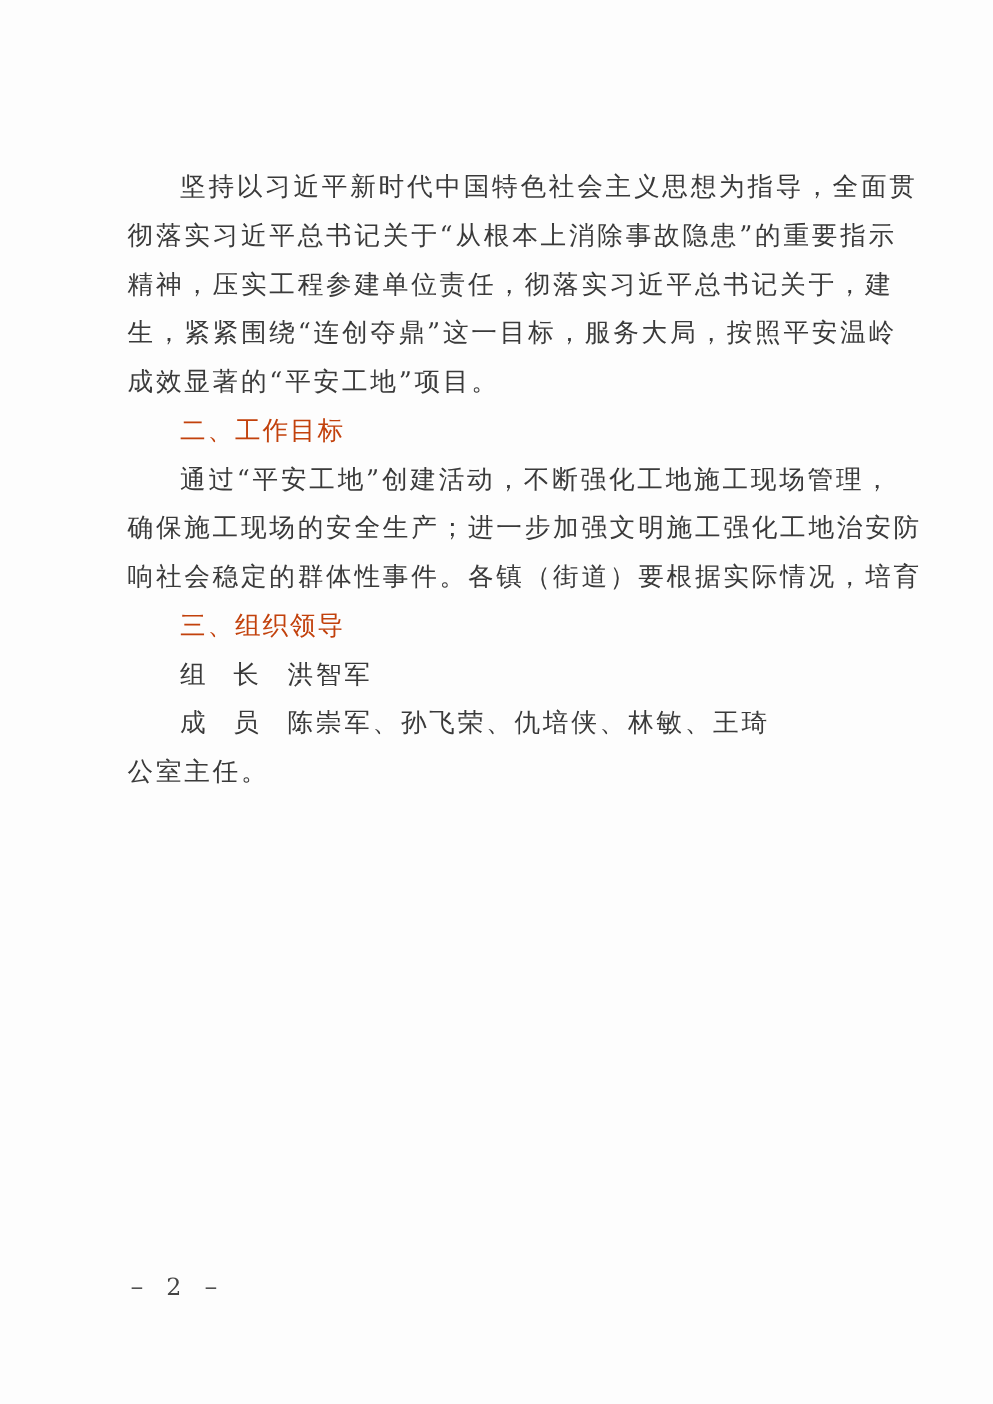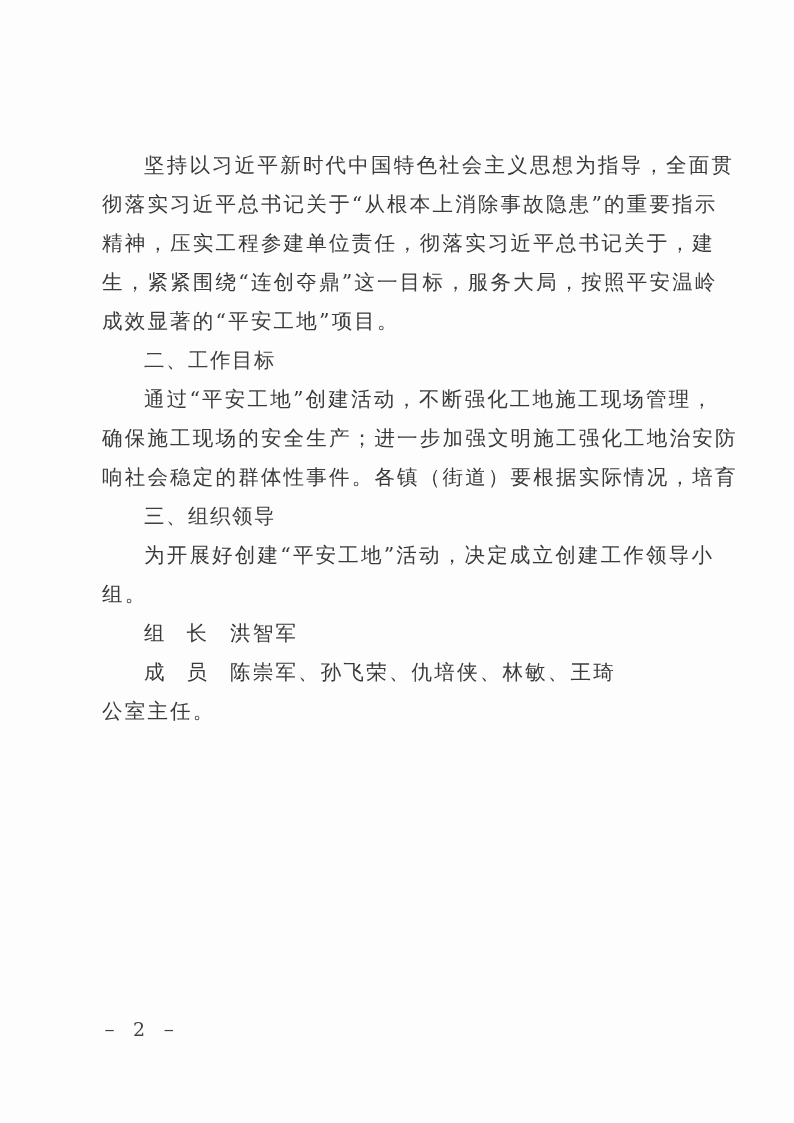--- a/index.html
+++ b/index.html
@@ -7,39 +7,39 @@
       width: 794px; height: 1123px;
       background: #fdfdfd;
       position: relative;
       overflow: hidden;
       font-family: "DejaVu Serif", "Liberation Serif", serif;
       color: #3a3a3a;
     }
     .page {
       position: absolute;
       left: 102px;
-      top: 146px;
+      top: 130px;
       width: 590px;
     }
     .line {
       font-size: 20.5px;
       line-height: 39px;
       height: 39px;
       white-space: nowrap;
       letter-spacing: 2.2px;
     }
     .indent { padding-left: 42px; }
     .heading {
       font-family: "DejaVu Sans", "Liberation Sans", sans-serif;
       font-size: 20.5px;
       letter-spacing: 1.5px;
       padding-left: 42px;
       line-height: 39px;
       height: 39px;
-      color: #404040;
+      color: #c2410c;
     }
     .member-row {
       padding-left: 42px;
       font-size: 20.5px;
       line-height: 39px;
       height: 39px;
       letter-spacing: 2.2px;
       white-space: nowrap;
     }
     .role { display: inline-block; width: 86px; }
@@ -70,24 +70,20 @@
   <div class="heading">二、工作目标</div>
 
   <div>
     <div class="line indent">通过“平安工地”创建活动，不断强化工地施工现场管理，</div>
     <div class="line">确保施工现场的安全生产；进一步加强文明施工强化工地治安防</div>
     <div class="line">响社会稳定的群体性事件。各镇（街道）要根据实际情况，培育</div>
   </div>
 
   <div class="heading">三、组织领导</div>
 
-  <div>
-    <div class="line indent">为开展好创建“平安工地”活动，决定成立创建工作领导小</div>
-    <div class="line">组。</div>
-  </div>
 
   <div>
     <div class="member-row">
       <span class="role wide">组长：</span><span>洪智军</span>
     </div>
     <div class="member-row">
       <span class="role wide">成员：</span><span>陈崇军、孙飞荣、仇培侠、林敏、王琦</span>
     </div>
   </div>
 

